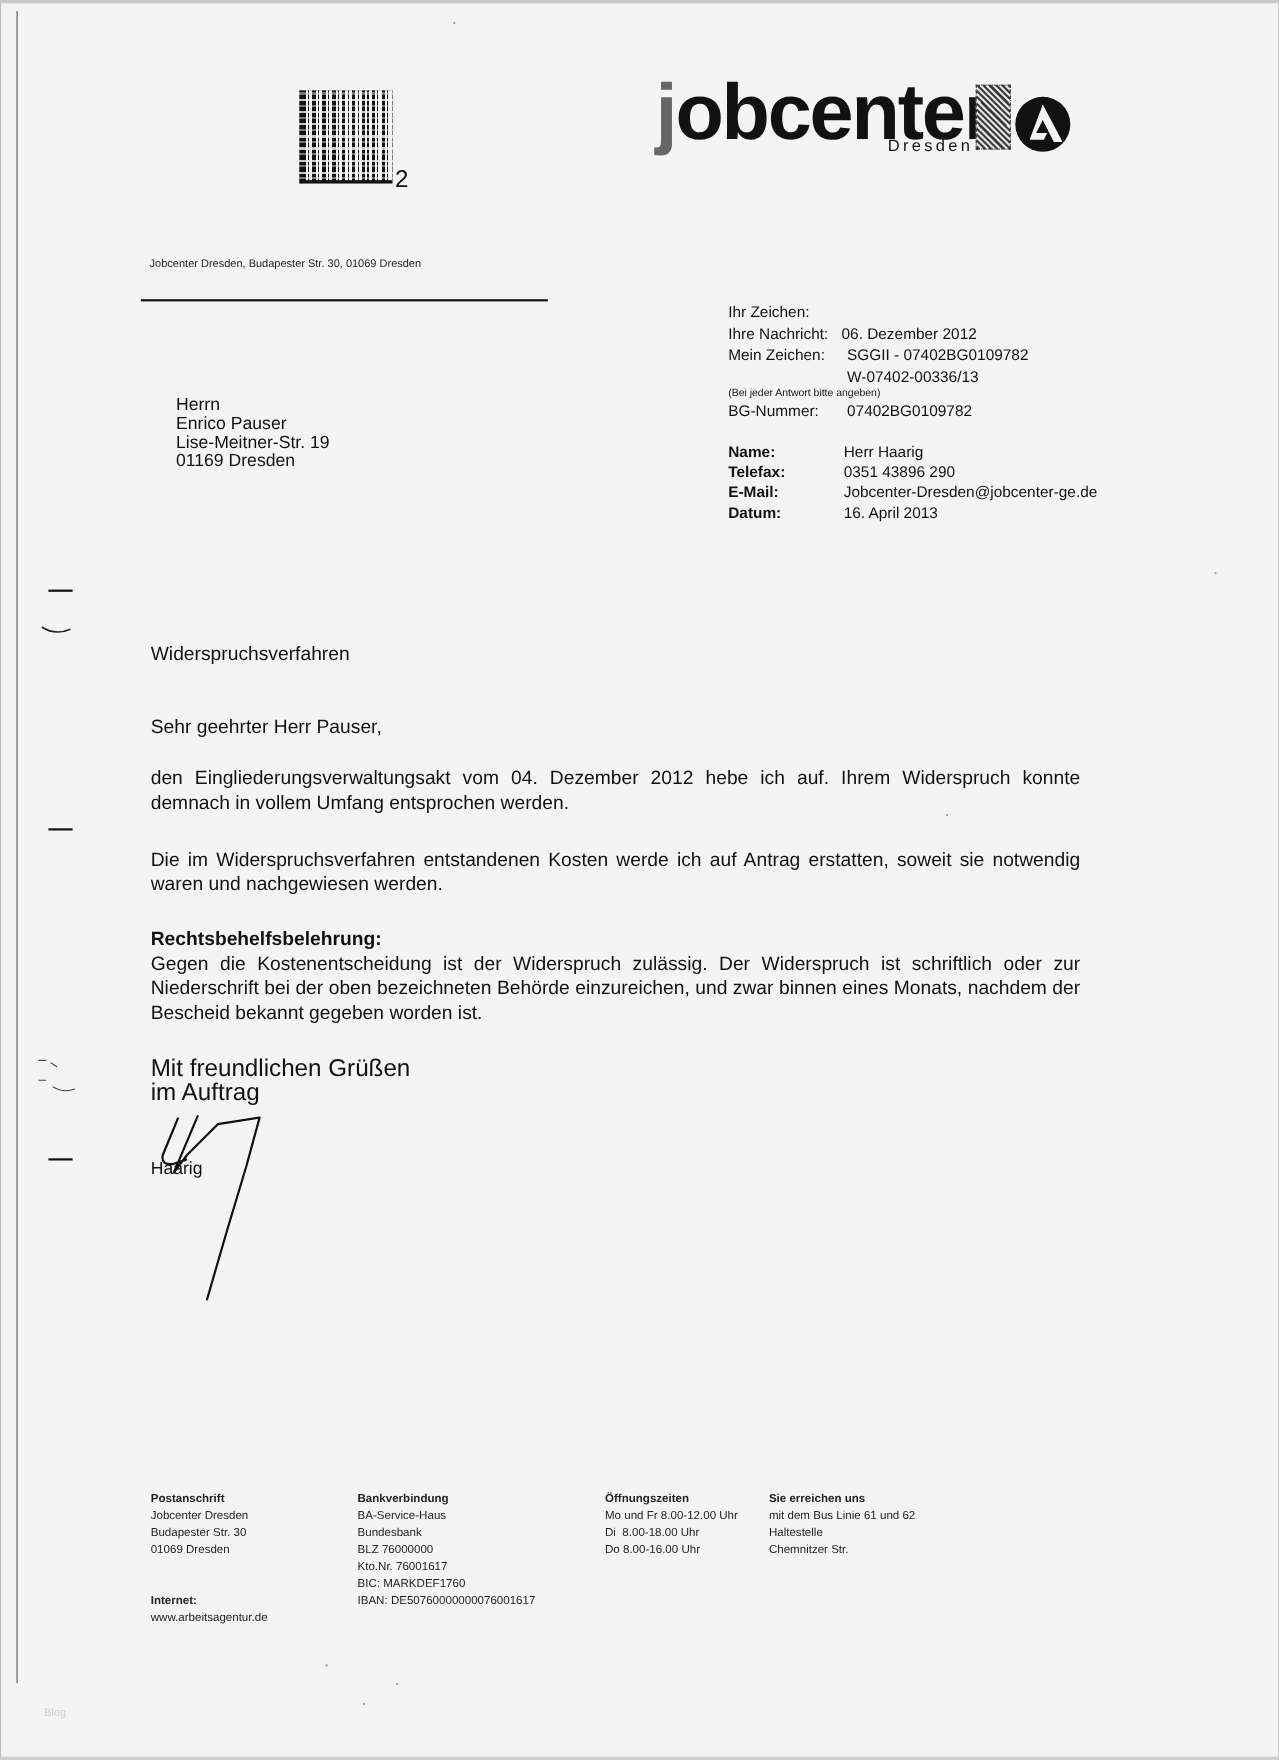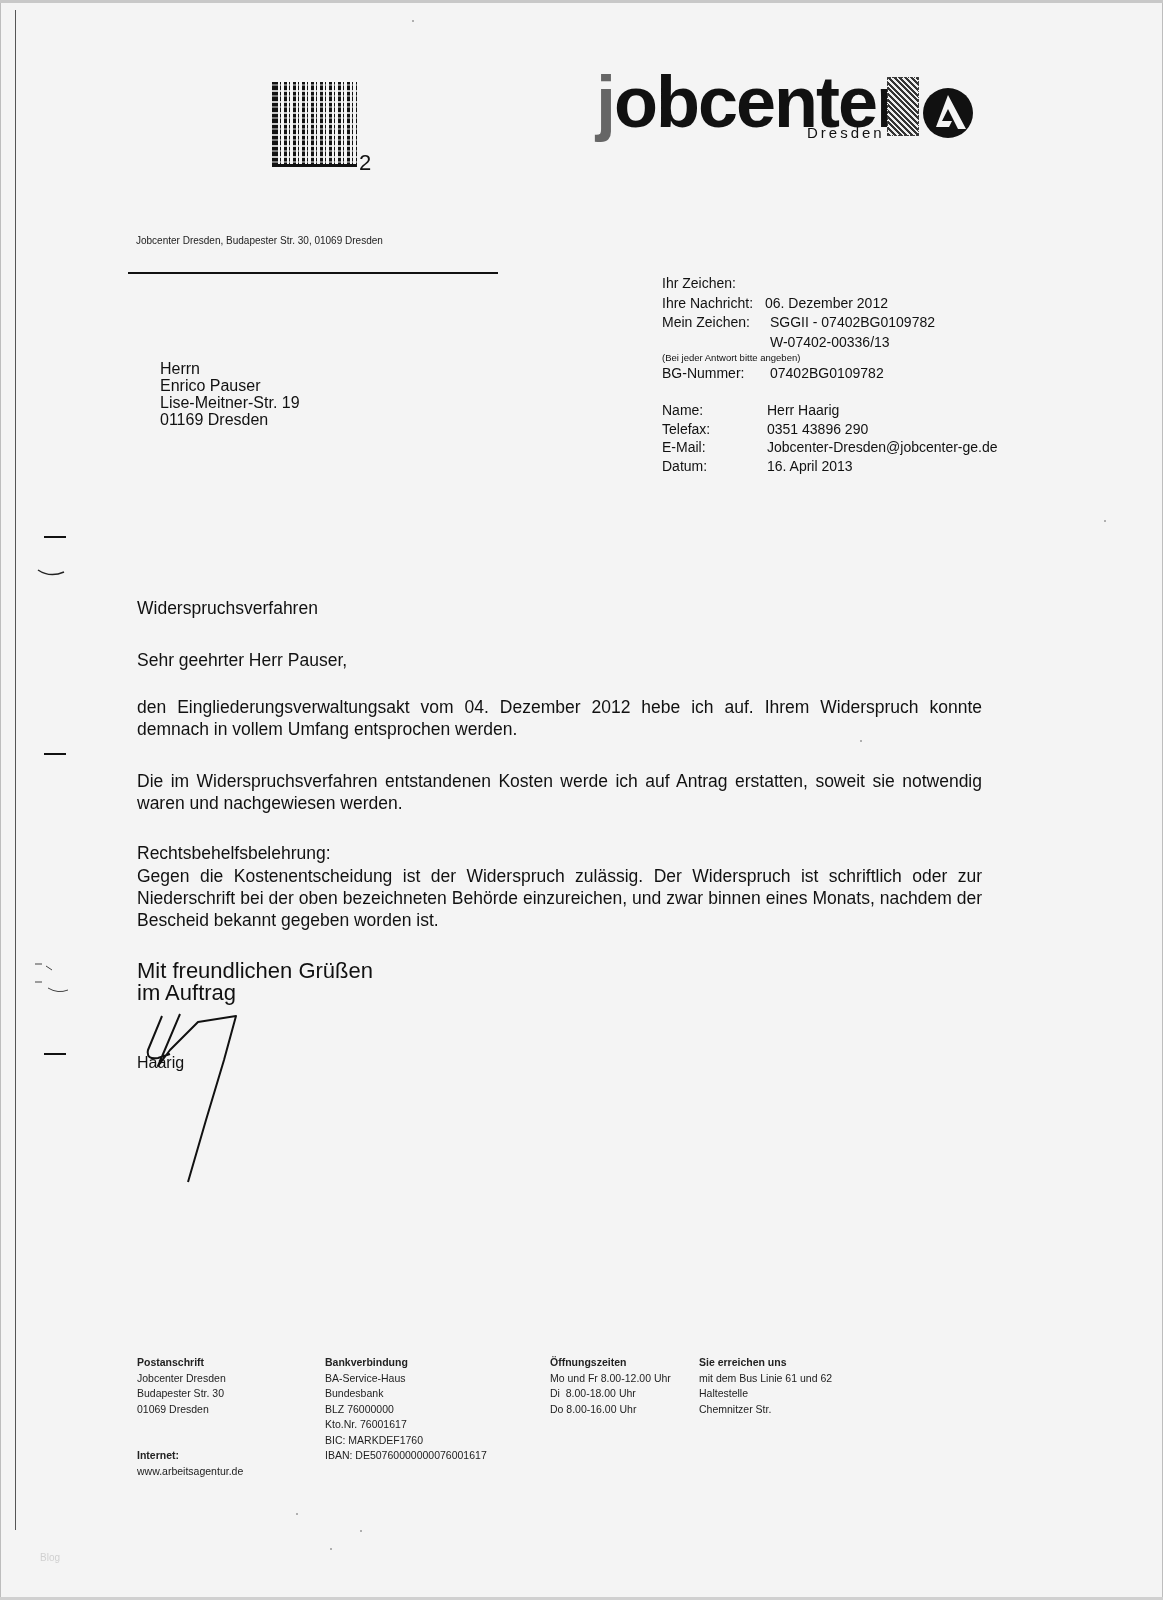--- a/index.html
+++ b/index.html
@@ -34,30 +34,30 @@
     .sender { left: 136px; top: 235px; font-size: 10px; color: #222; }
     .sender-rule { left: 128px; top: 272px; width: 370px; height: 2px; background: #111; }
     
     .recipient { left: 136px; top: 360px; font-size: 16px; line-height: 17px; margin-left: 24px; }
     
     .refs { left: 662px; top: 274px; font-size: 14px; line-height: 19.5px; }
     .refs .row { display: flex; }
     .refs .hint { font-size: 9.5px; line-height: 12px; }
     .info { left: 662px; top: 401px; font-size: 14px; line-height: 18.5px; }
     .info .row { display: flex; }
-    .info .lbl { width: 105px; }
+    .info .lbl { width: 105px; font-weight: bold; }
     
     .mark { position: absolute; height: 2px; background: #111; width: 22px; left: 44px; }
     
-    .subject { left: 137px; top: 598px; font-size: 17.5px; }
+    .subject { left: 137px; top: 584px; font-size: 17.5px; }
     .salutation { left: 137px; top: 650px; font-size: 17.5px; }
     .para { left: 137px; width: 845px; font-size: 17.5px; line-height: 22px; text-align: justify; }
     .para.p1 { top: 696px; }
     .para.p2 { top: 770px; }
-    .rb-title { left: 137px; top: 843px; font-size: 17.5px; font-weight: normal; }
+    .rb-title { left: 137px; top: 843px; font-size: 17.5px; font-weight: bold; }
     .para.p3 { top: 865px; }
     .closing { left: 137px; top: 960px; font-size: 22px; line-height: 22px; }
     .signame { left: 137px; top: 1054px; font-size: 16px; }
     .signature { left: 140px; top: 1010px; width: 110px; height: 175px; }
     
     .footer { top: 1355px; font-size: 10.5px; line-height: 15.5px; color: #222; }
     .footer .hd { font-weight: bold; }
     .f1 { left: 137px; } .f2 { left: 325px; } .f3 { left: 510px; margin-left: 40px; } .f4 { left: 699px; }
     .f5 { left: 137px; top: 1448px; font-size: 10.5px; line-height: 15.5px; color: #222; }
     .f5 .hd { font-weight: bold; }

